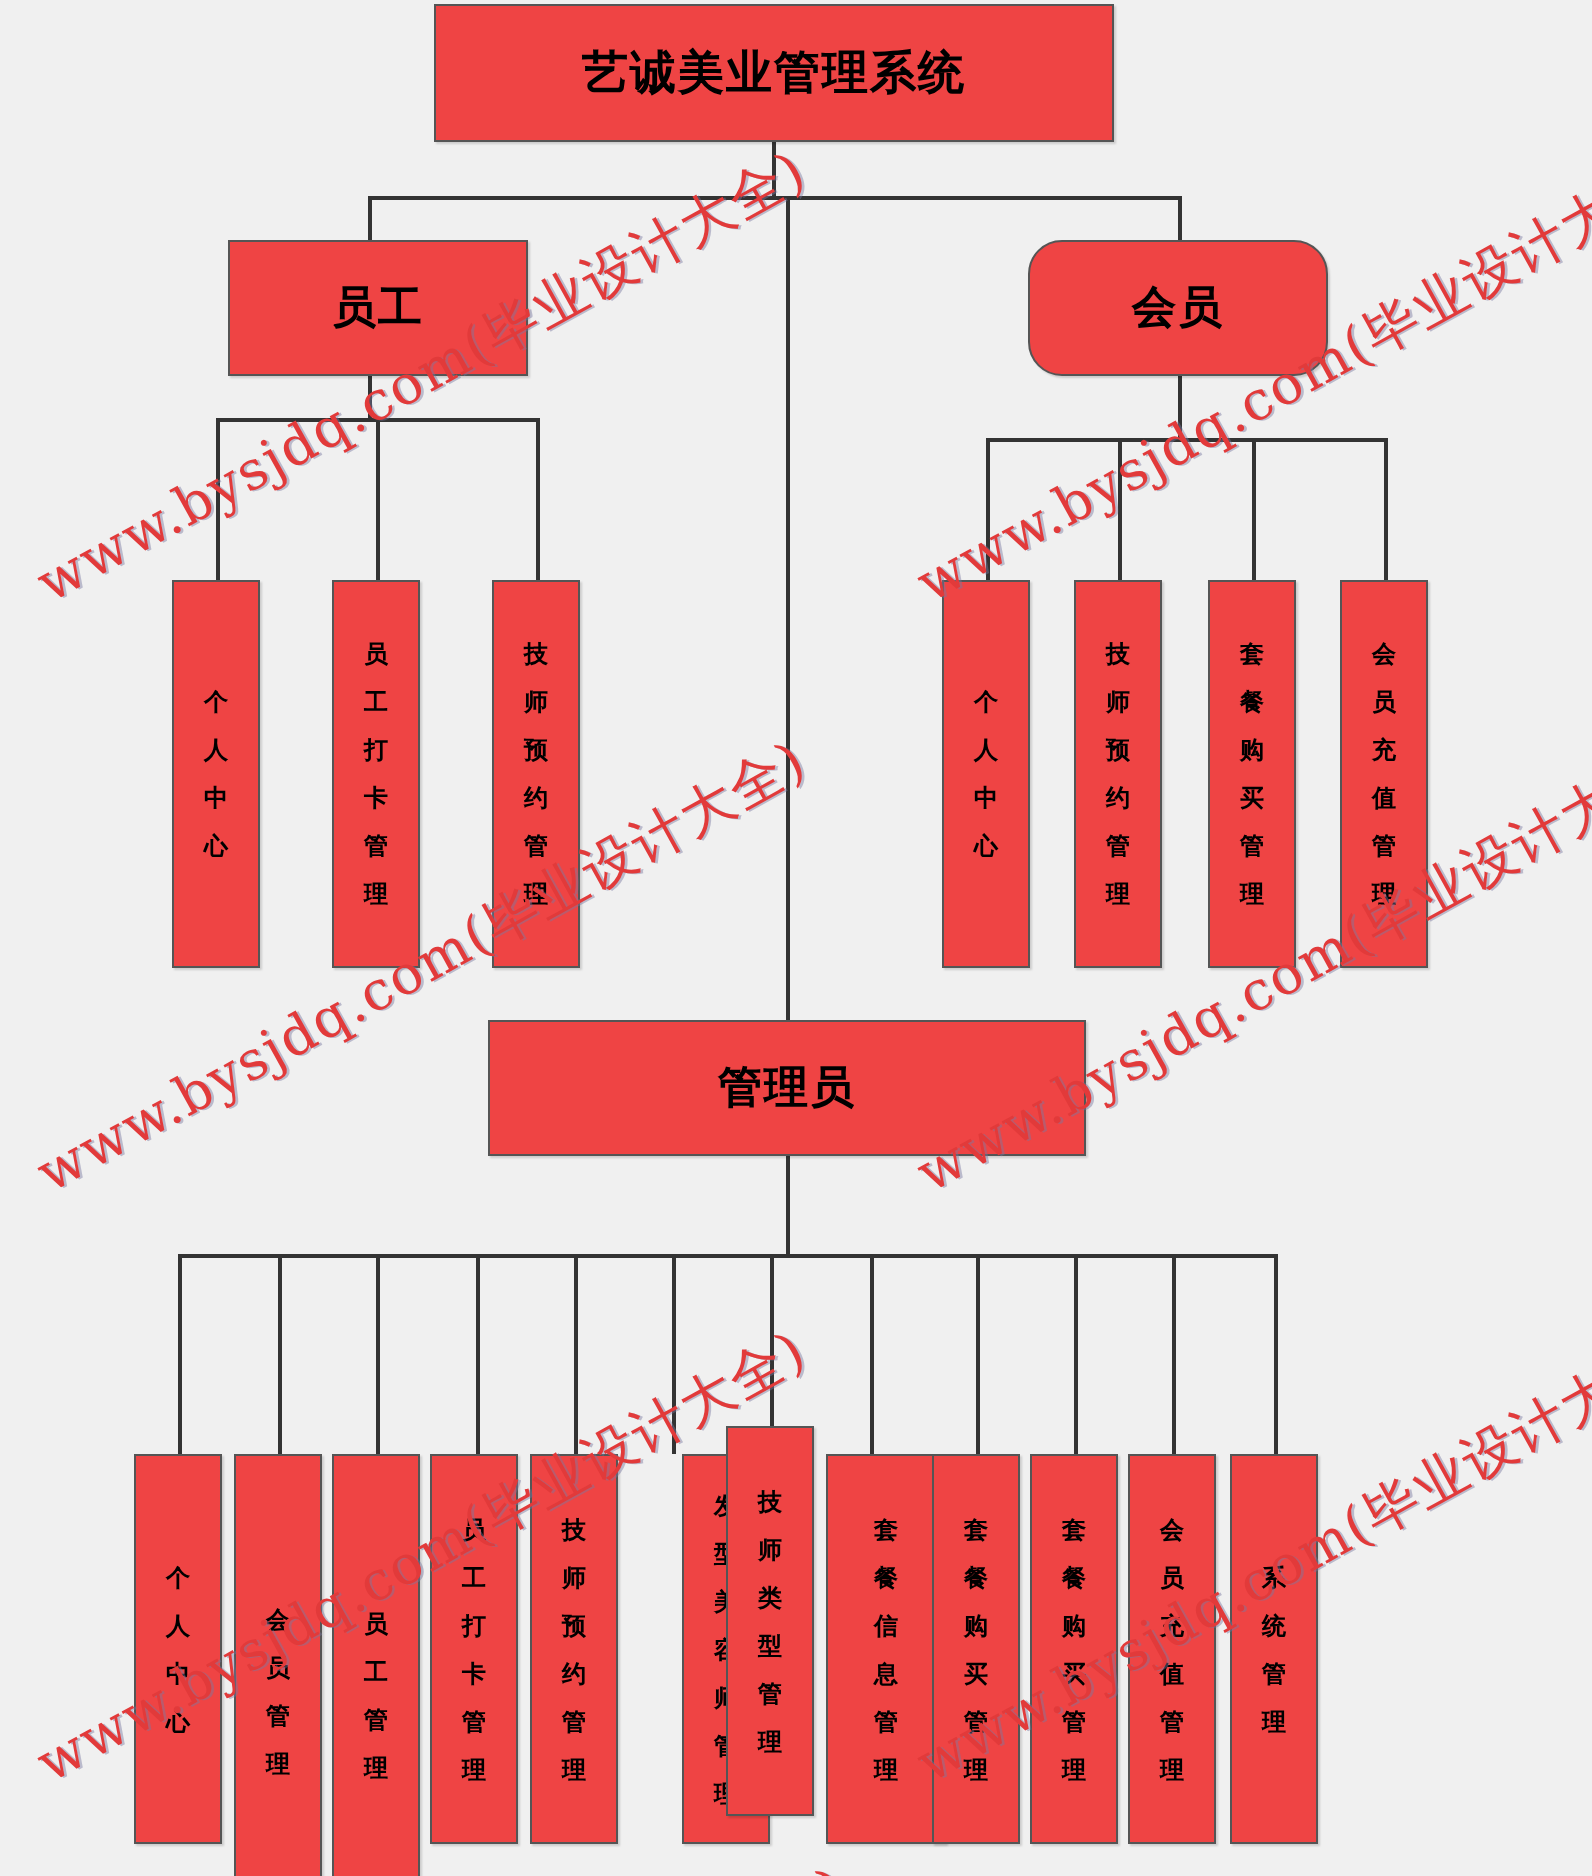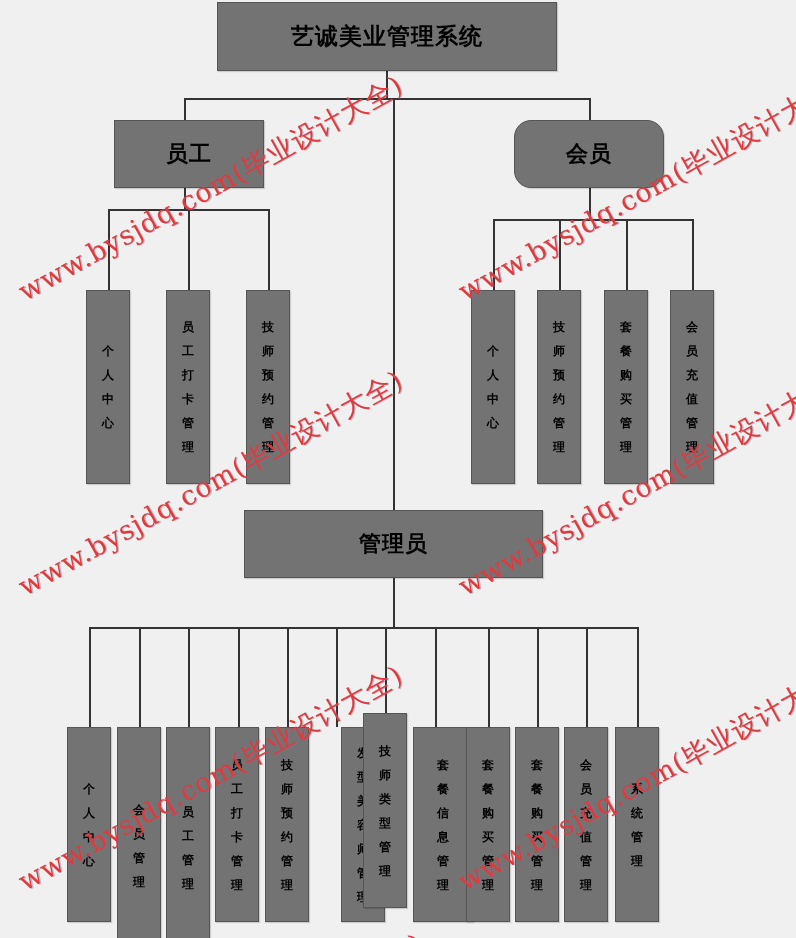--- a/index.html
+++ b/index.html
@@ -3,21 +3,21 @@
 <meta charset="utf-8">
 <style>
   html, body { margin:0; padding:0; }
   body {
     width:796px; height:938px; position:relative; overflow:hidden;
     background:#f0f0f0;
     font-family:"DejaVu Sans","Liberation Sans",sans-serif;
   }
   .box {
     position:absolute; box-sizing:border-box;
-    border:1.5px solid #555; background:#737373;
+    border:1.5px solid #555; background:#ef4444;
     display:flex; align-items:center; justify-content:center;
     color:#000; font-weight:bold;
     box-shadow:1px 1px 1px rgba(0,0,0,0.15);
   }
   .box.h { font-size:22px; letter-spacing:1px; }
   .box.v {
     font-size:12px; line-height:24px; text-align:center;
   }
   .box.v span { display:block; width:18px; word-break:break-all; white-space:normal; }
   .ln { position:absolute; background:#333; }

